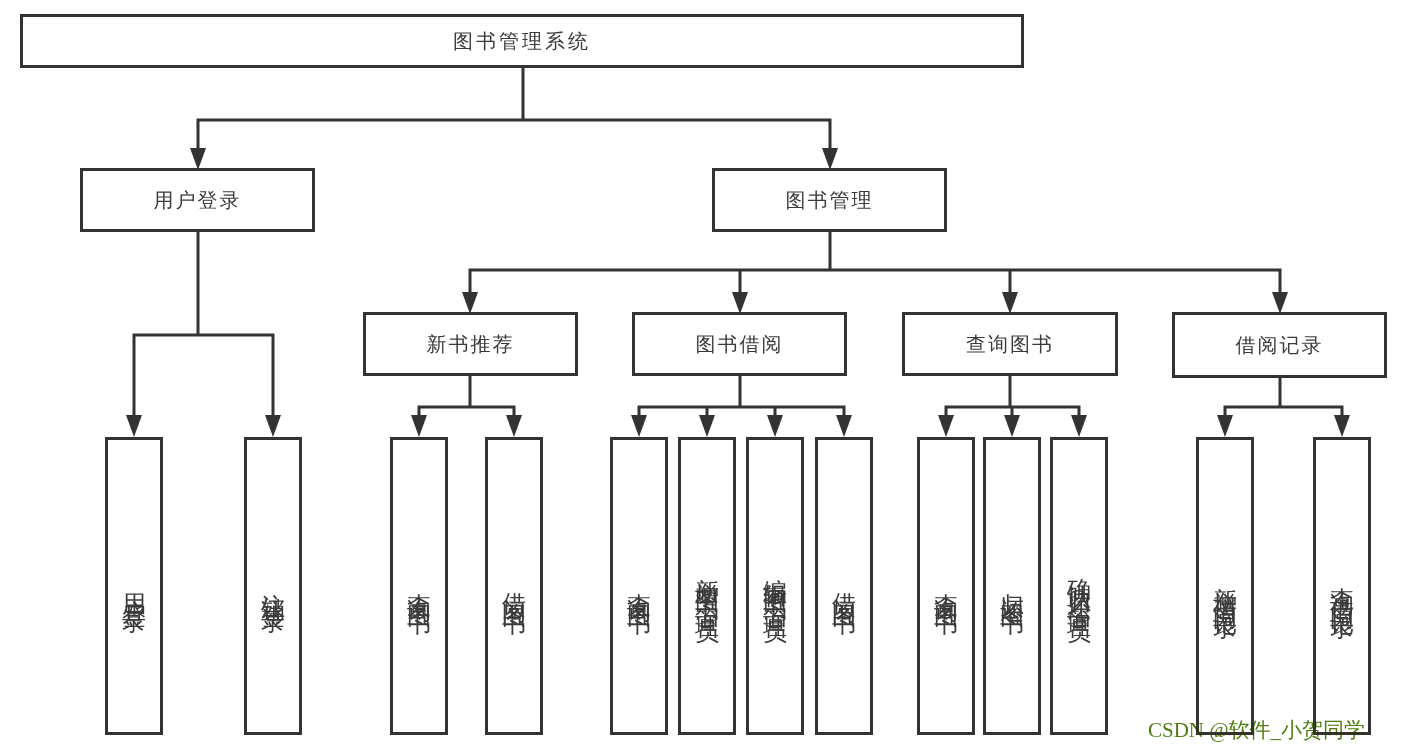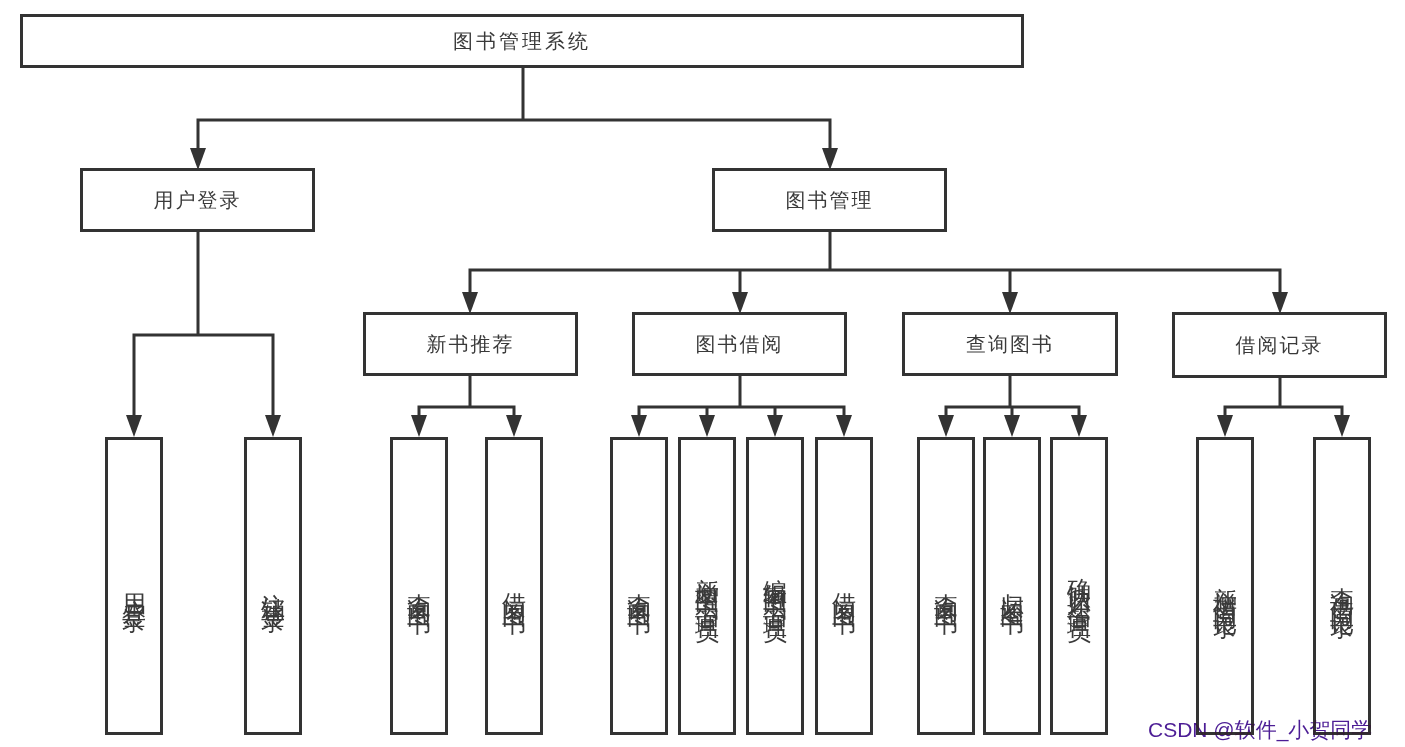--- a/index.html
+++ b/index.html
@@ -70,24 +70,25 @@
   .leaf-10 { left: 983px; }
   .leaf-11 { left: 1050px; }
   .leaf-12 { left: 1196px; }
   .leaf-13 { left: 1313px; }
   #watermark {
     position: absolute;
     left: 1148px;
     top: 716px;
     width: 252px;
     font-size: 21px;
-    color: #4c1d95;
+    color: #4d7c0f;
     white-space: nowrap;
     z-index: 3;
     mix-blend-mode: darken;
+    font-family: Liberation Serif, serif;
   }
 </style>
 </head>
 <body>
 
 <div id="stage">
 
   <svg id="connectors" viewBox="0 0 1405 747" xmlns="http://www.w3.org/2000/svg">
     <g stroke="#333333" stroke-width="3" fill="none">
       <path d="M523 67 V120 M196.5 120 H831.5 M198 120 V152 M830 120 V152"></path>

